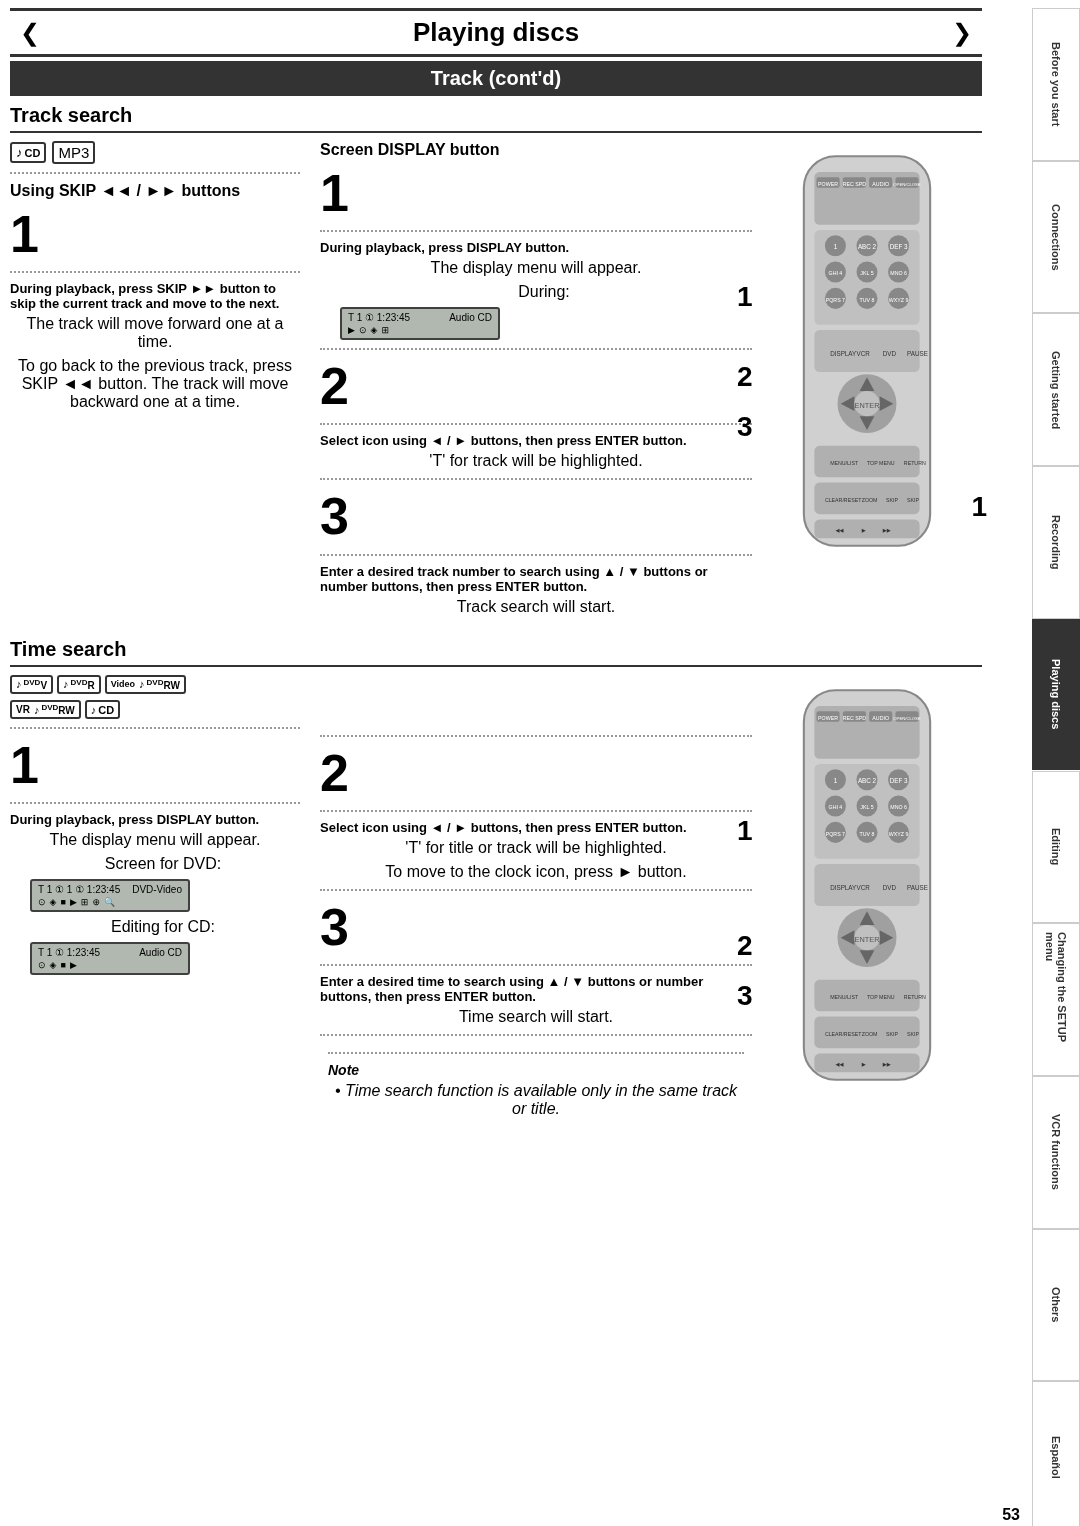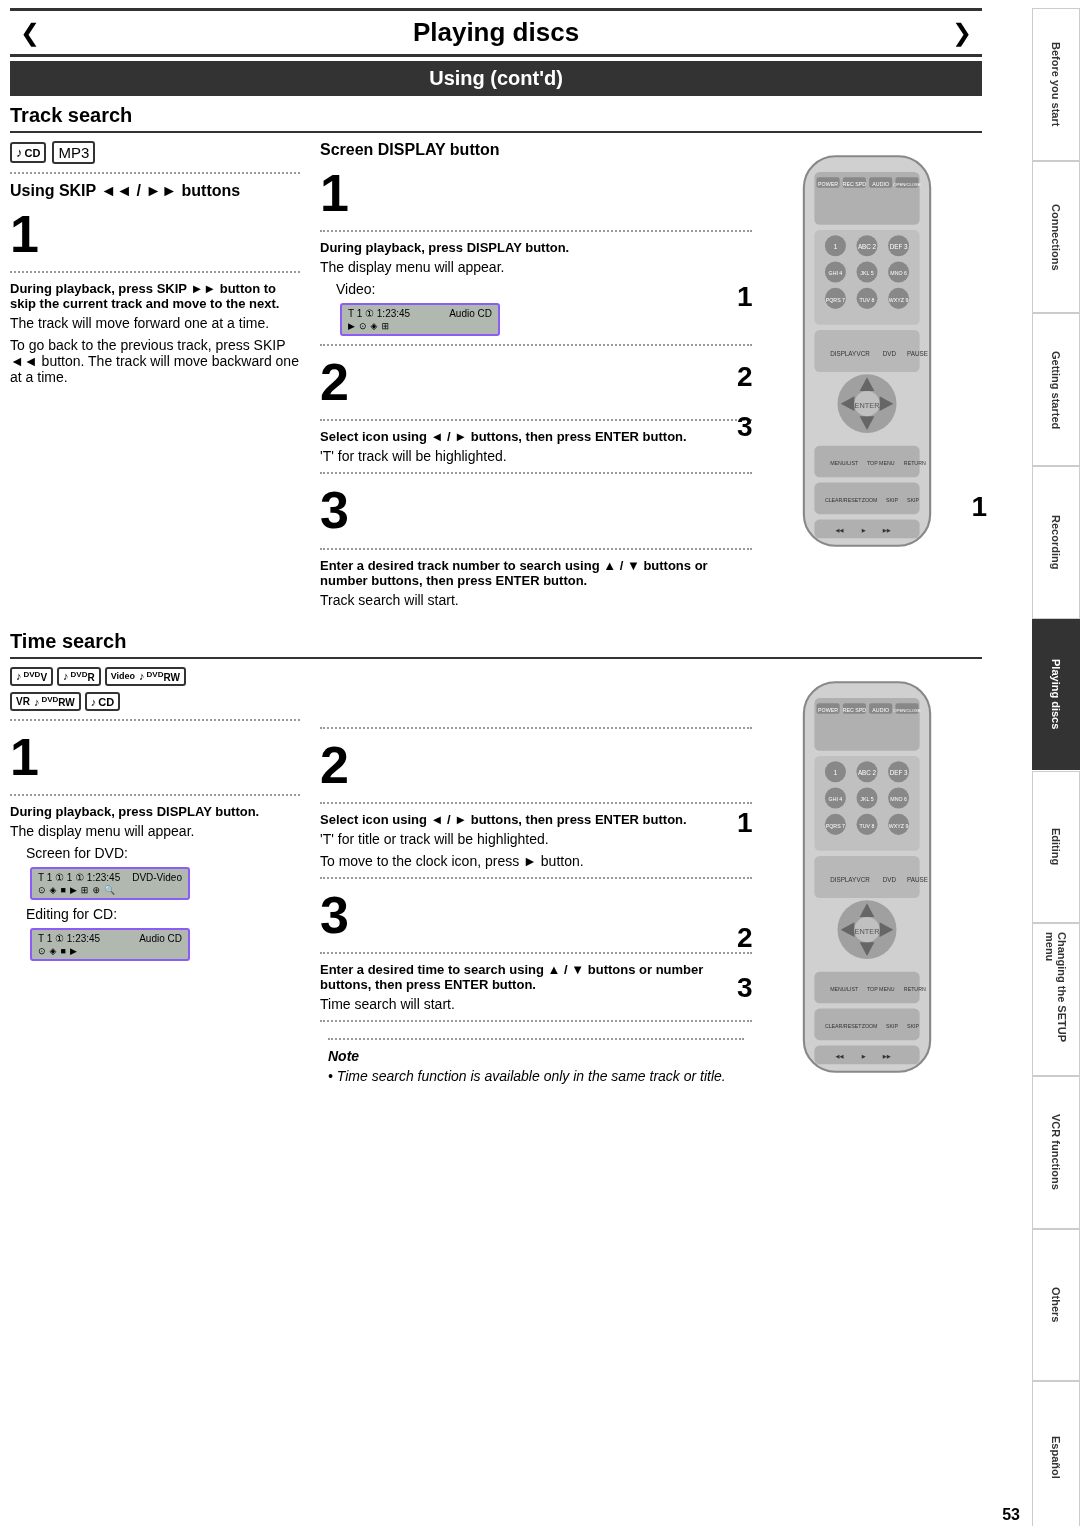--- a/index.html
+++ b/index.html
@@ -66,35 +66,36 @@
     }
 
     
     .instruction-bold {
       font-weight: bold;
       font-size: 13px;
       margin-bottom: 4px;
     }
 
     .instruction-normal {
-      font-size: 14px;
+      font-size: 16px;
       margin-bottom: 6px;
+      text-align: center;
     }
 
     
     .using-heading {
       font-size: 16px;
       font-weight: bold;
       margin-bottom: 6px;
     }
 
     
     .screen-mockup {
       background: #b0b8b0;
-      border: 2px solid #8b5cf6;
+      border: 2px solid #404040;
       border-radius: 3px;
       padding: 3px 6px;
       margin: 6px 0 6px 20px;
       font-size: 10px;
       width: 160px;
     }
 
     .screen-row {
       display: flex;
       justify-content: space-between;
@@ -246,21 +247,21 @@
     <div class="sidebar-tab white">Español</div>
   </div>
 
   <div class="main-content">
 
     <div class="title-container">
       <h1>Playing discs</h1>
     </div>
 
     <div class="section-bar">
-      <span>Using (cont'd)</span>
+      <span>Track (cont'd)</span>
     </div>
 
     <div class="subsection-heading">
       <span>Track search</span>
     </div>
 
     <div class="track-search-area">
 
       <div class="left-col">
 
@@ -288,21 +289,21 @@
       </div>
 
       <div style="display:flex; flex:1;">
         <div class="steps-col">
           <div class="using-heading">Screen DISPLAY button</div>
 
           <div style="font-size:52px; font-weight:bold; line-height:1.1;">1</div>
           <hr class="dotted-line">
           <p class="instruction-bold">During playback, press DISPLAY button.</p>
           <p class="instruction-normal">The display menu will appear.</p>
-          <p class="instruction-normal indent">Video:</p>
+          <p class="instruction-normal indent">During:</p>
 
           <div class="screen-mockup">
             <div class="screen-row">
               <span>T  1  ①  1:23:45</span>
               <span>Audio CD</span>
             </div>
             <div class="screen-icons">
               <span>▶</span>
                 <span>⊙</span>
                 <span>◈</span>

